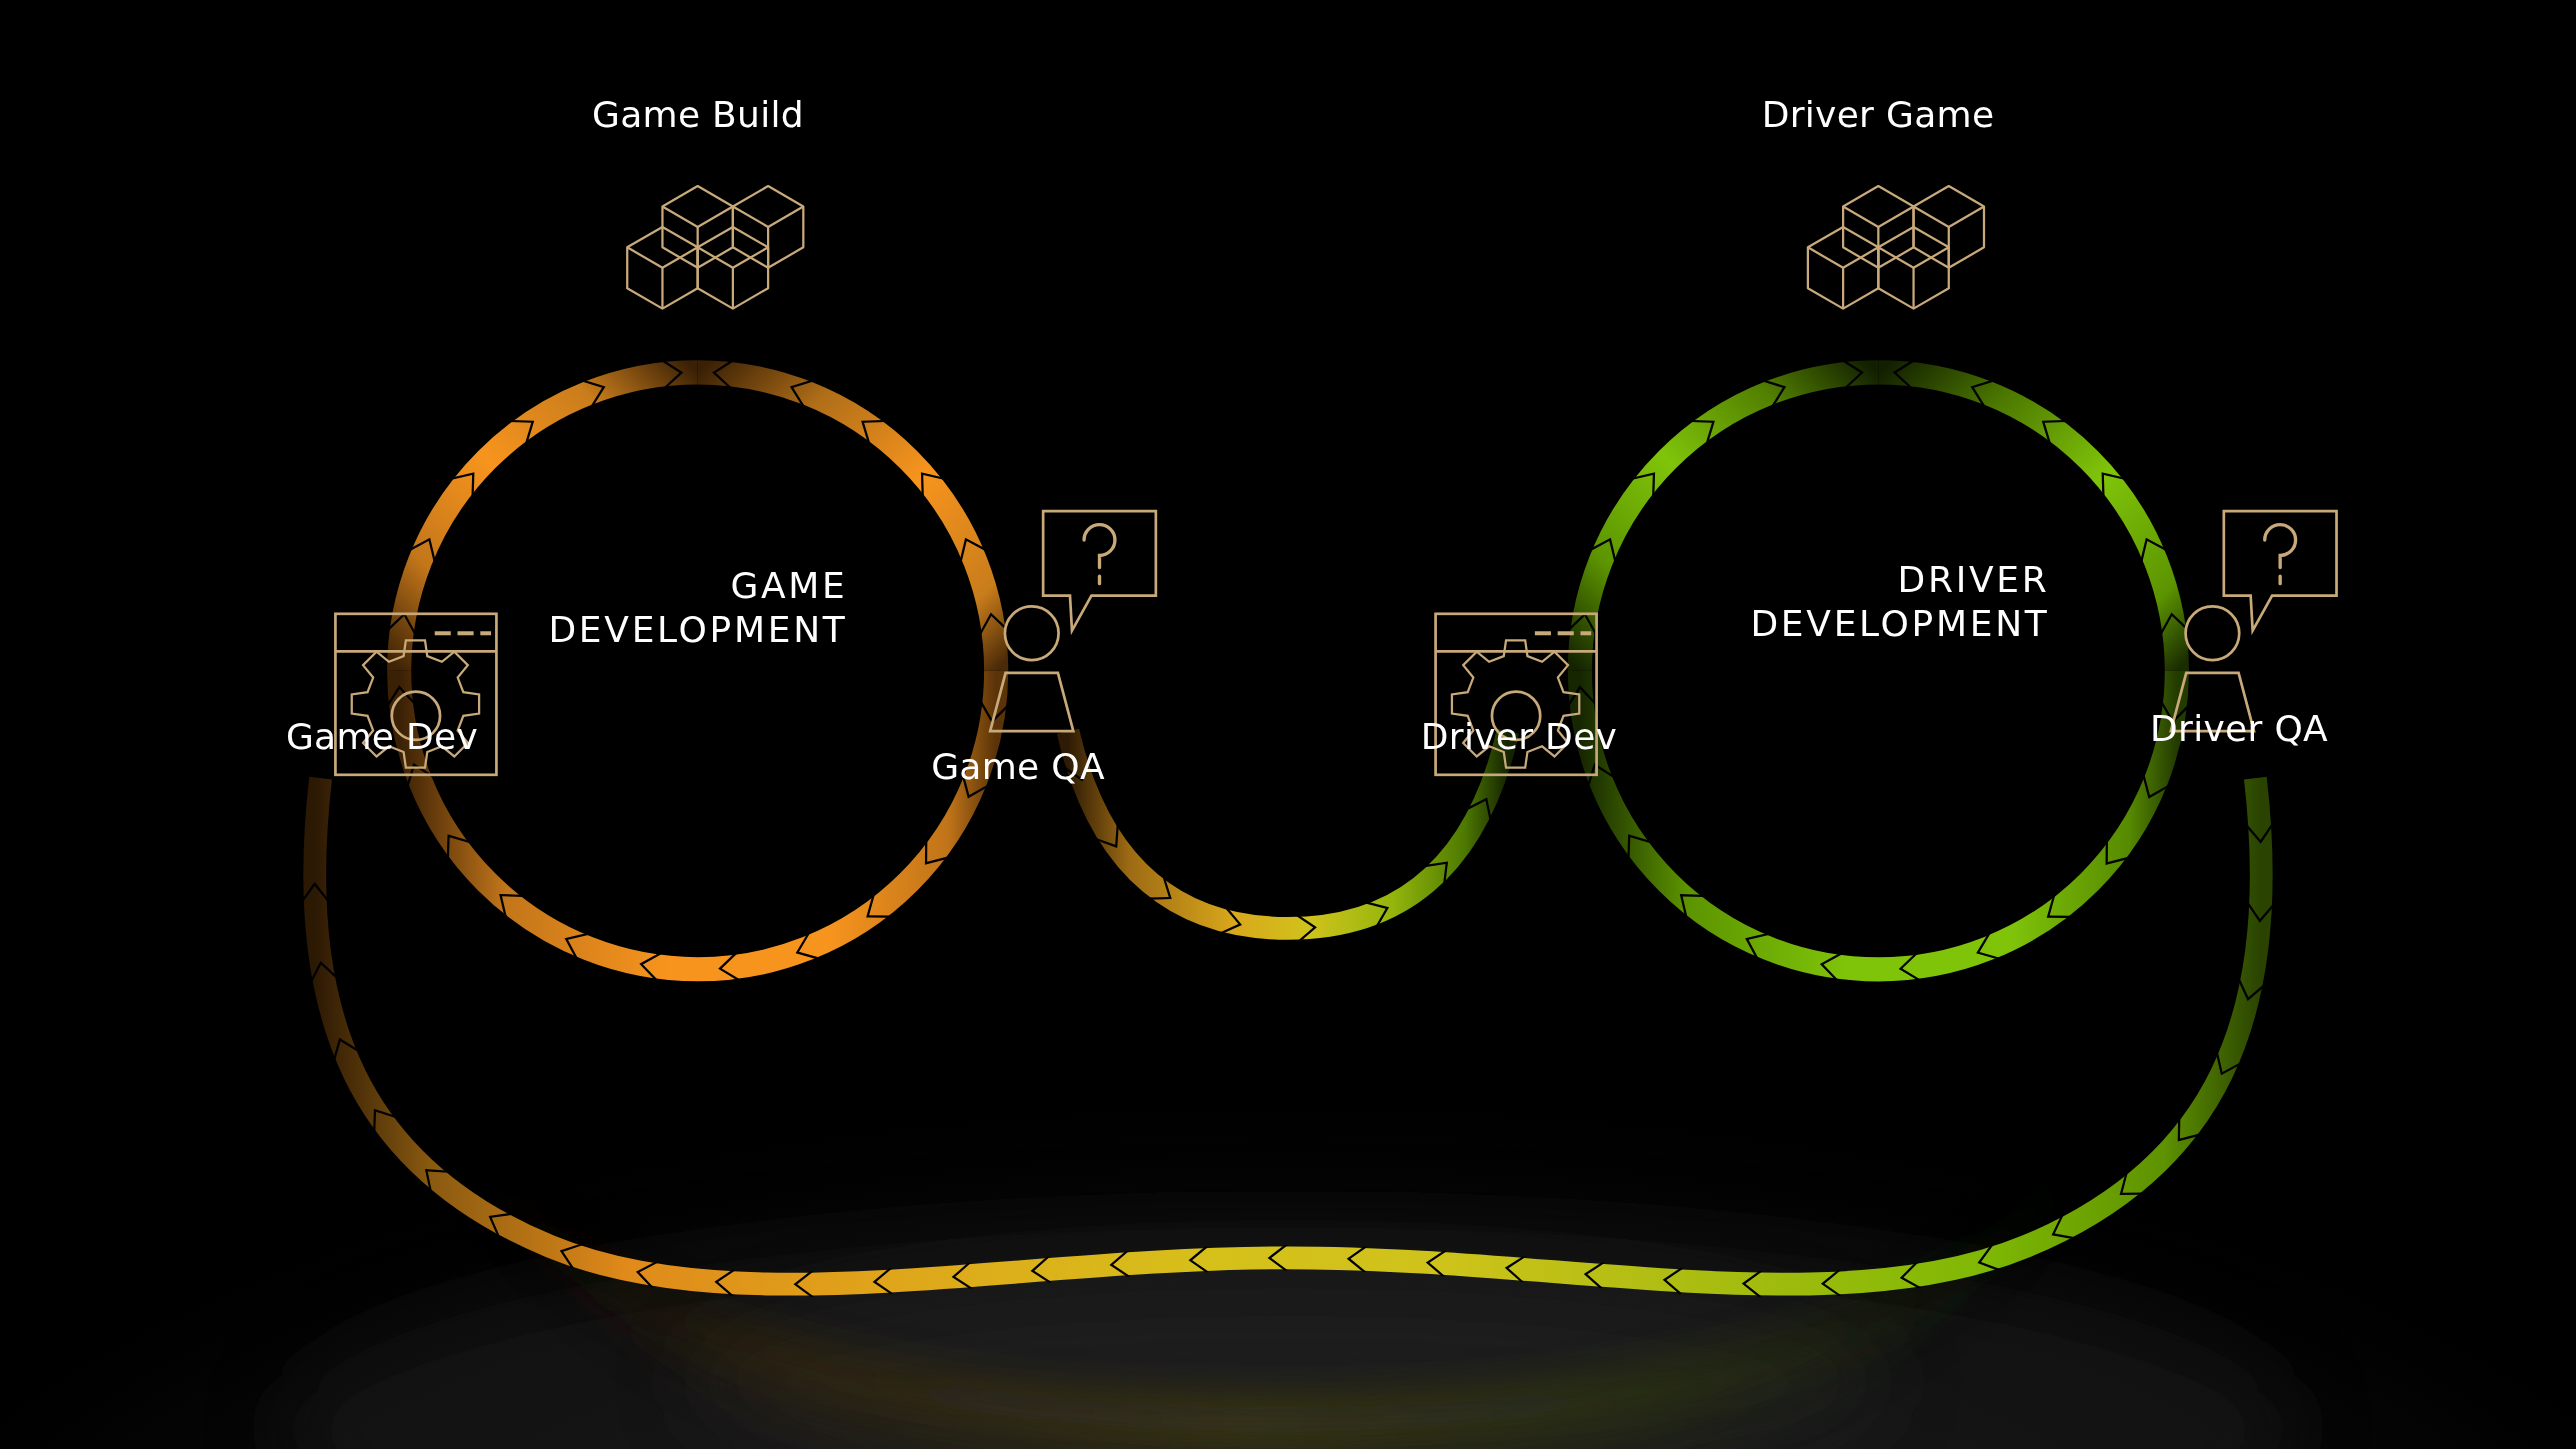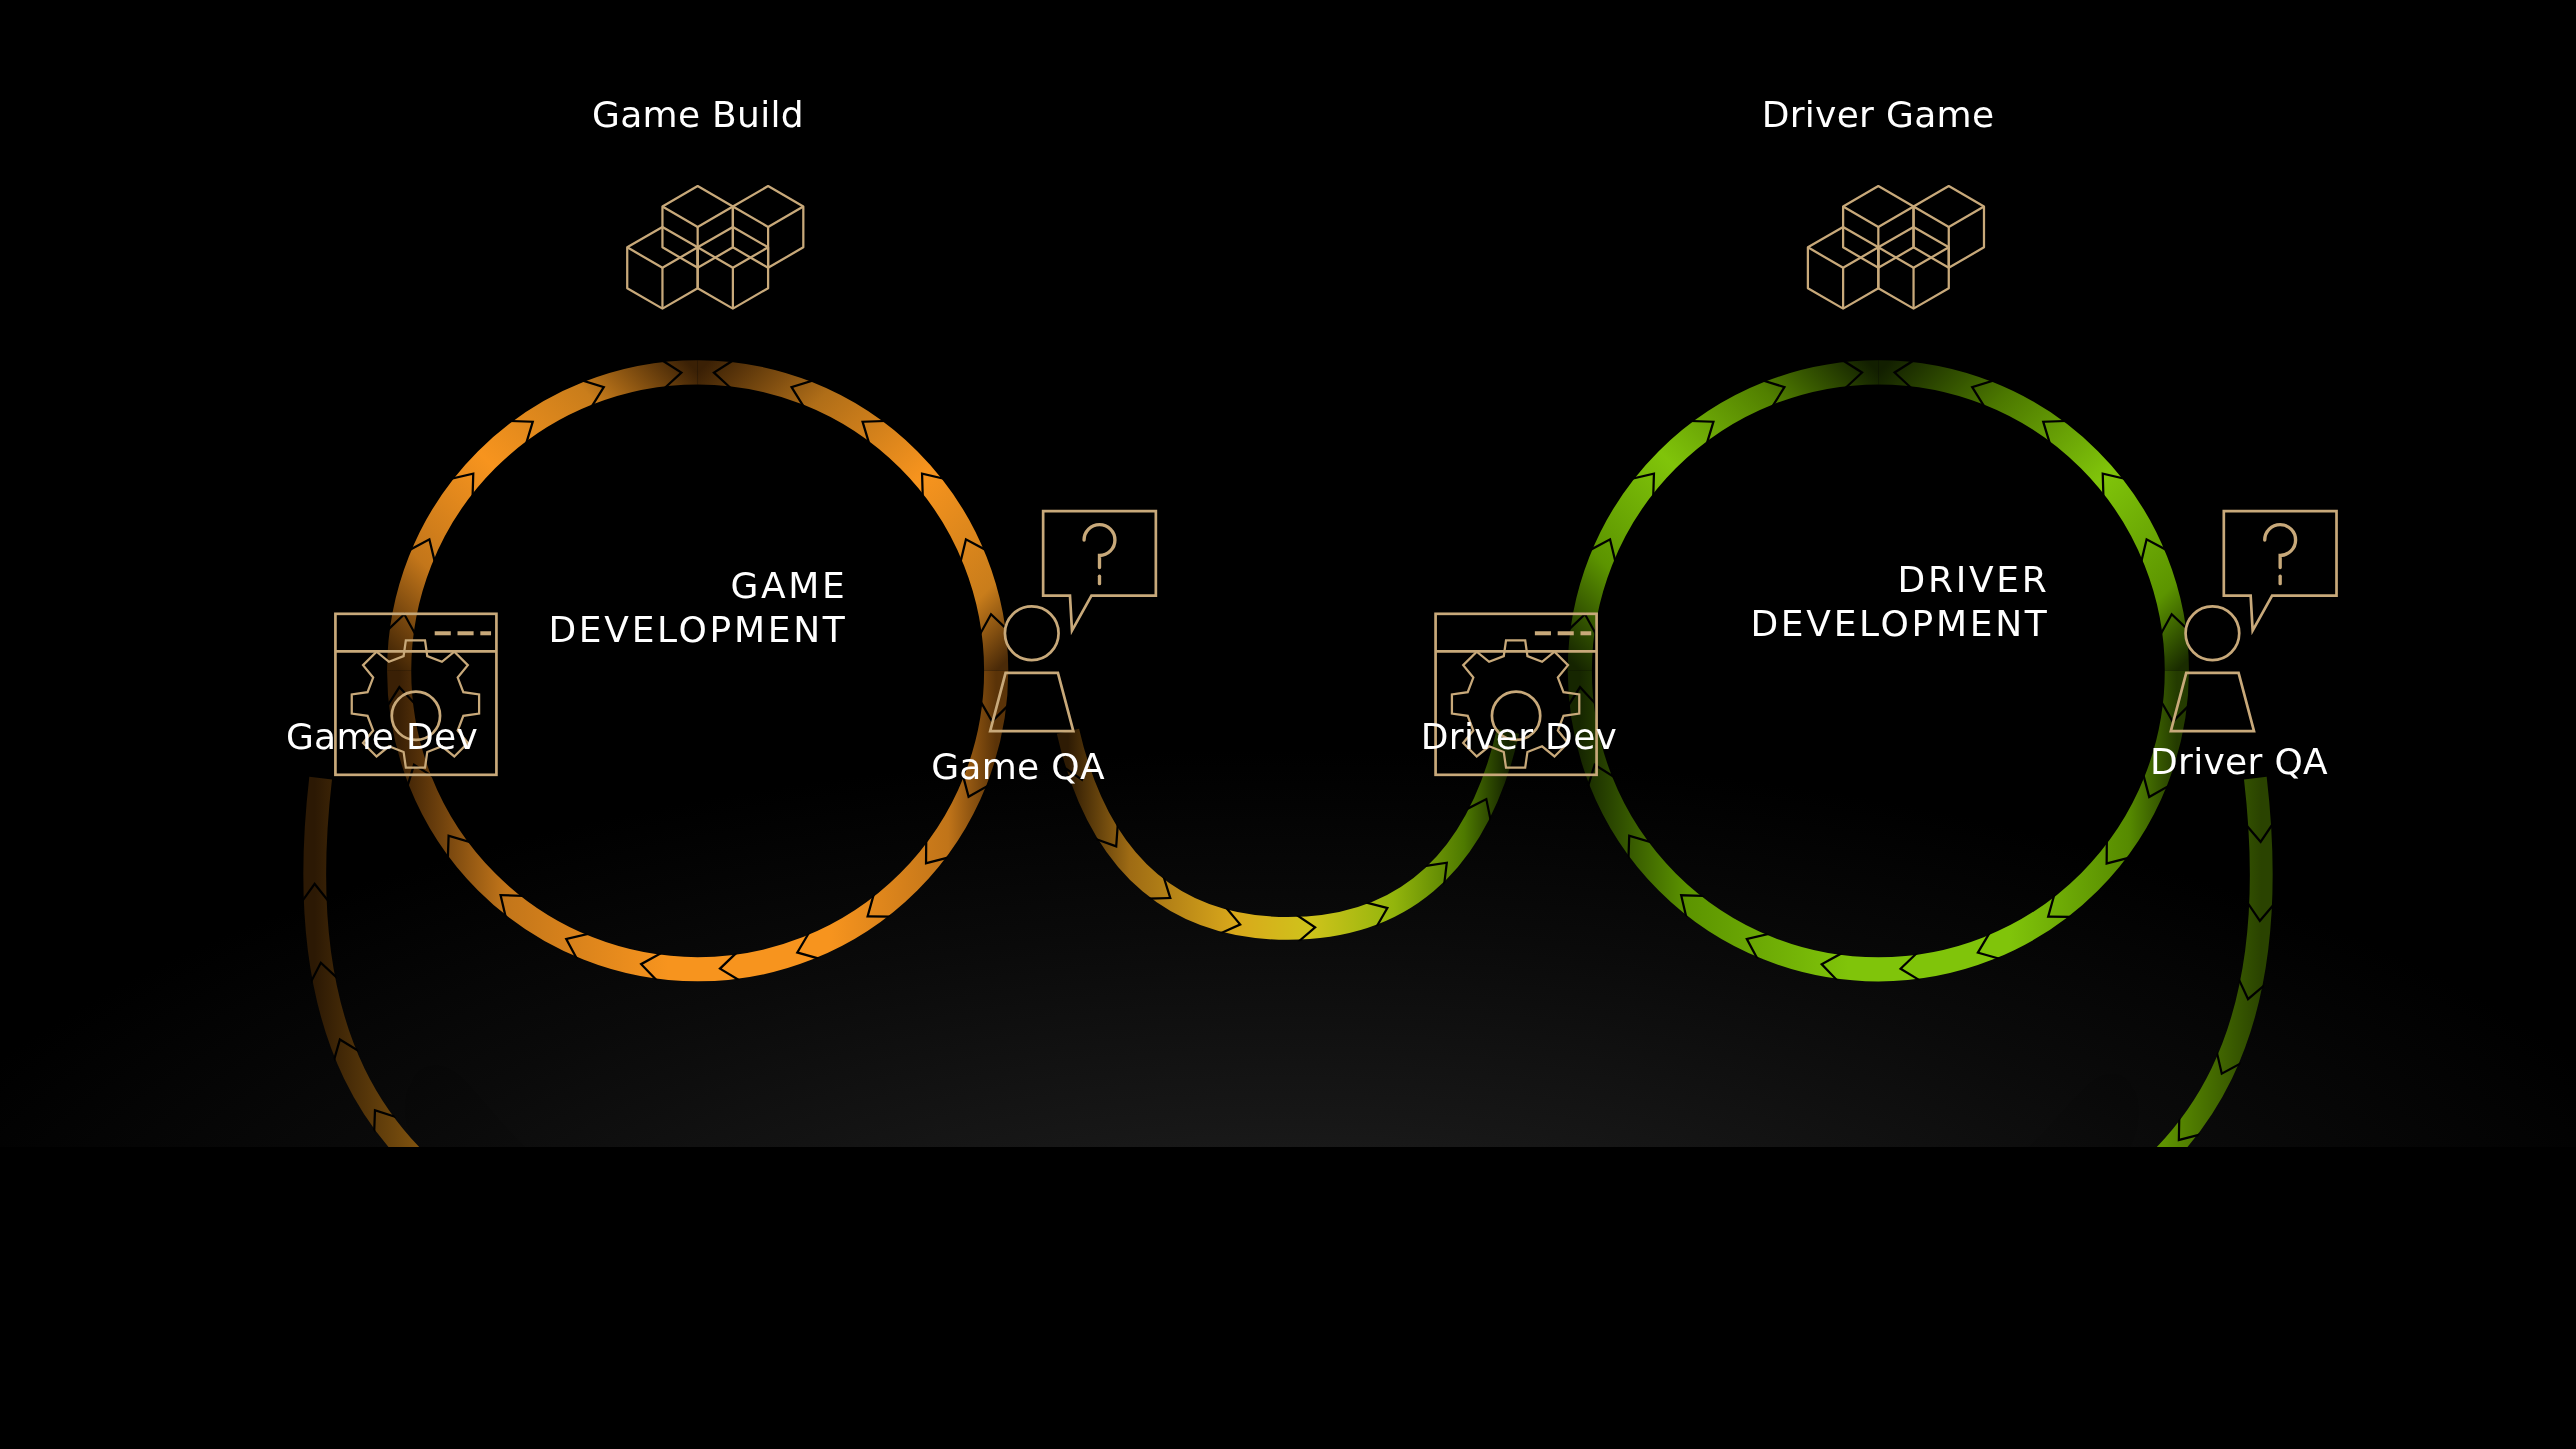--- a/index.html
+++ b/index.html
@@ -3,21 +3,21 @@
 <meta charset="utf-8">
 <style>
   html, body {
     margin: 0;
     padding: 0;
     background: #000000;
   }
   #stage {
     position: relative;
     width: 2576px;
-    height: 1147px;
+    height: 1449px;
     overflow: hidden;
     background:
       radial-gradient(ellipse 1476px 604px at 50% 118%, #2a2a2a 0%, #171717 38%, #0a0a0a 70%, #000000 100%),
       #000000;
     font-family: "DejaVu Sans", "Liberation Sans", sans-serif;
   }
   #diagram {
     position: absolute;
     inset: 0;
     width: 2576px;
@@ -352,21 +352,21 @@
   <div class="lbl lbl-node" style="left:698px; top:94px;">Game Build</div>
 
   <div class="lbl lbl-node" style="left:1878px; top:94px;">Driver Game</div>
 
   <div class="lbl lbl-node" style="left:335px; top:716px;margin-left:47px;">Game Dev</div>
 
   <div class="lbl lbl-node" style="left:1519px; top:716px;">Driver Dev</div>
 
   <div class="lbl lbl-node" style="left:1018px; top:746px;">Game QA</div>
 
-  <div class="lbl lbl-node" style="left:2239px; top:741px;">Driver QA</div>
+  <div class="lbl lbl-node" style="left:2239px; top:708px;">Driver QA</div>
 
   <div class="lbl lbl-center" style="left:698px; top:564px;">
     <div>GAME</div>
     <div>DEVELOPMENT</div>
   </div>
 
   <div class="lbl lbl-center" style="left:1878px; top:558px;margin-left:22px;">
     <div>DRIVER</div>
     <div>DEVELOPMENT</div>
   </div>

